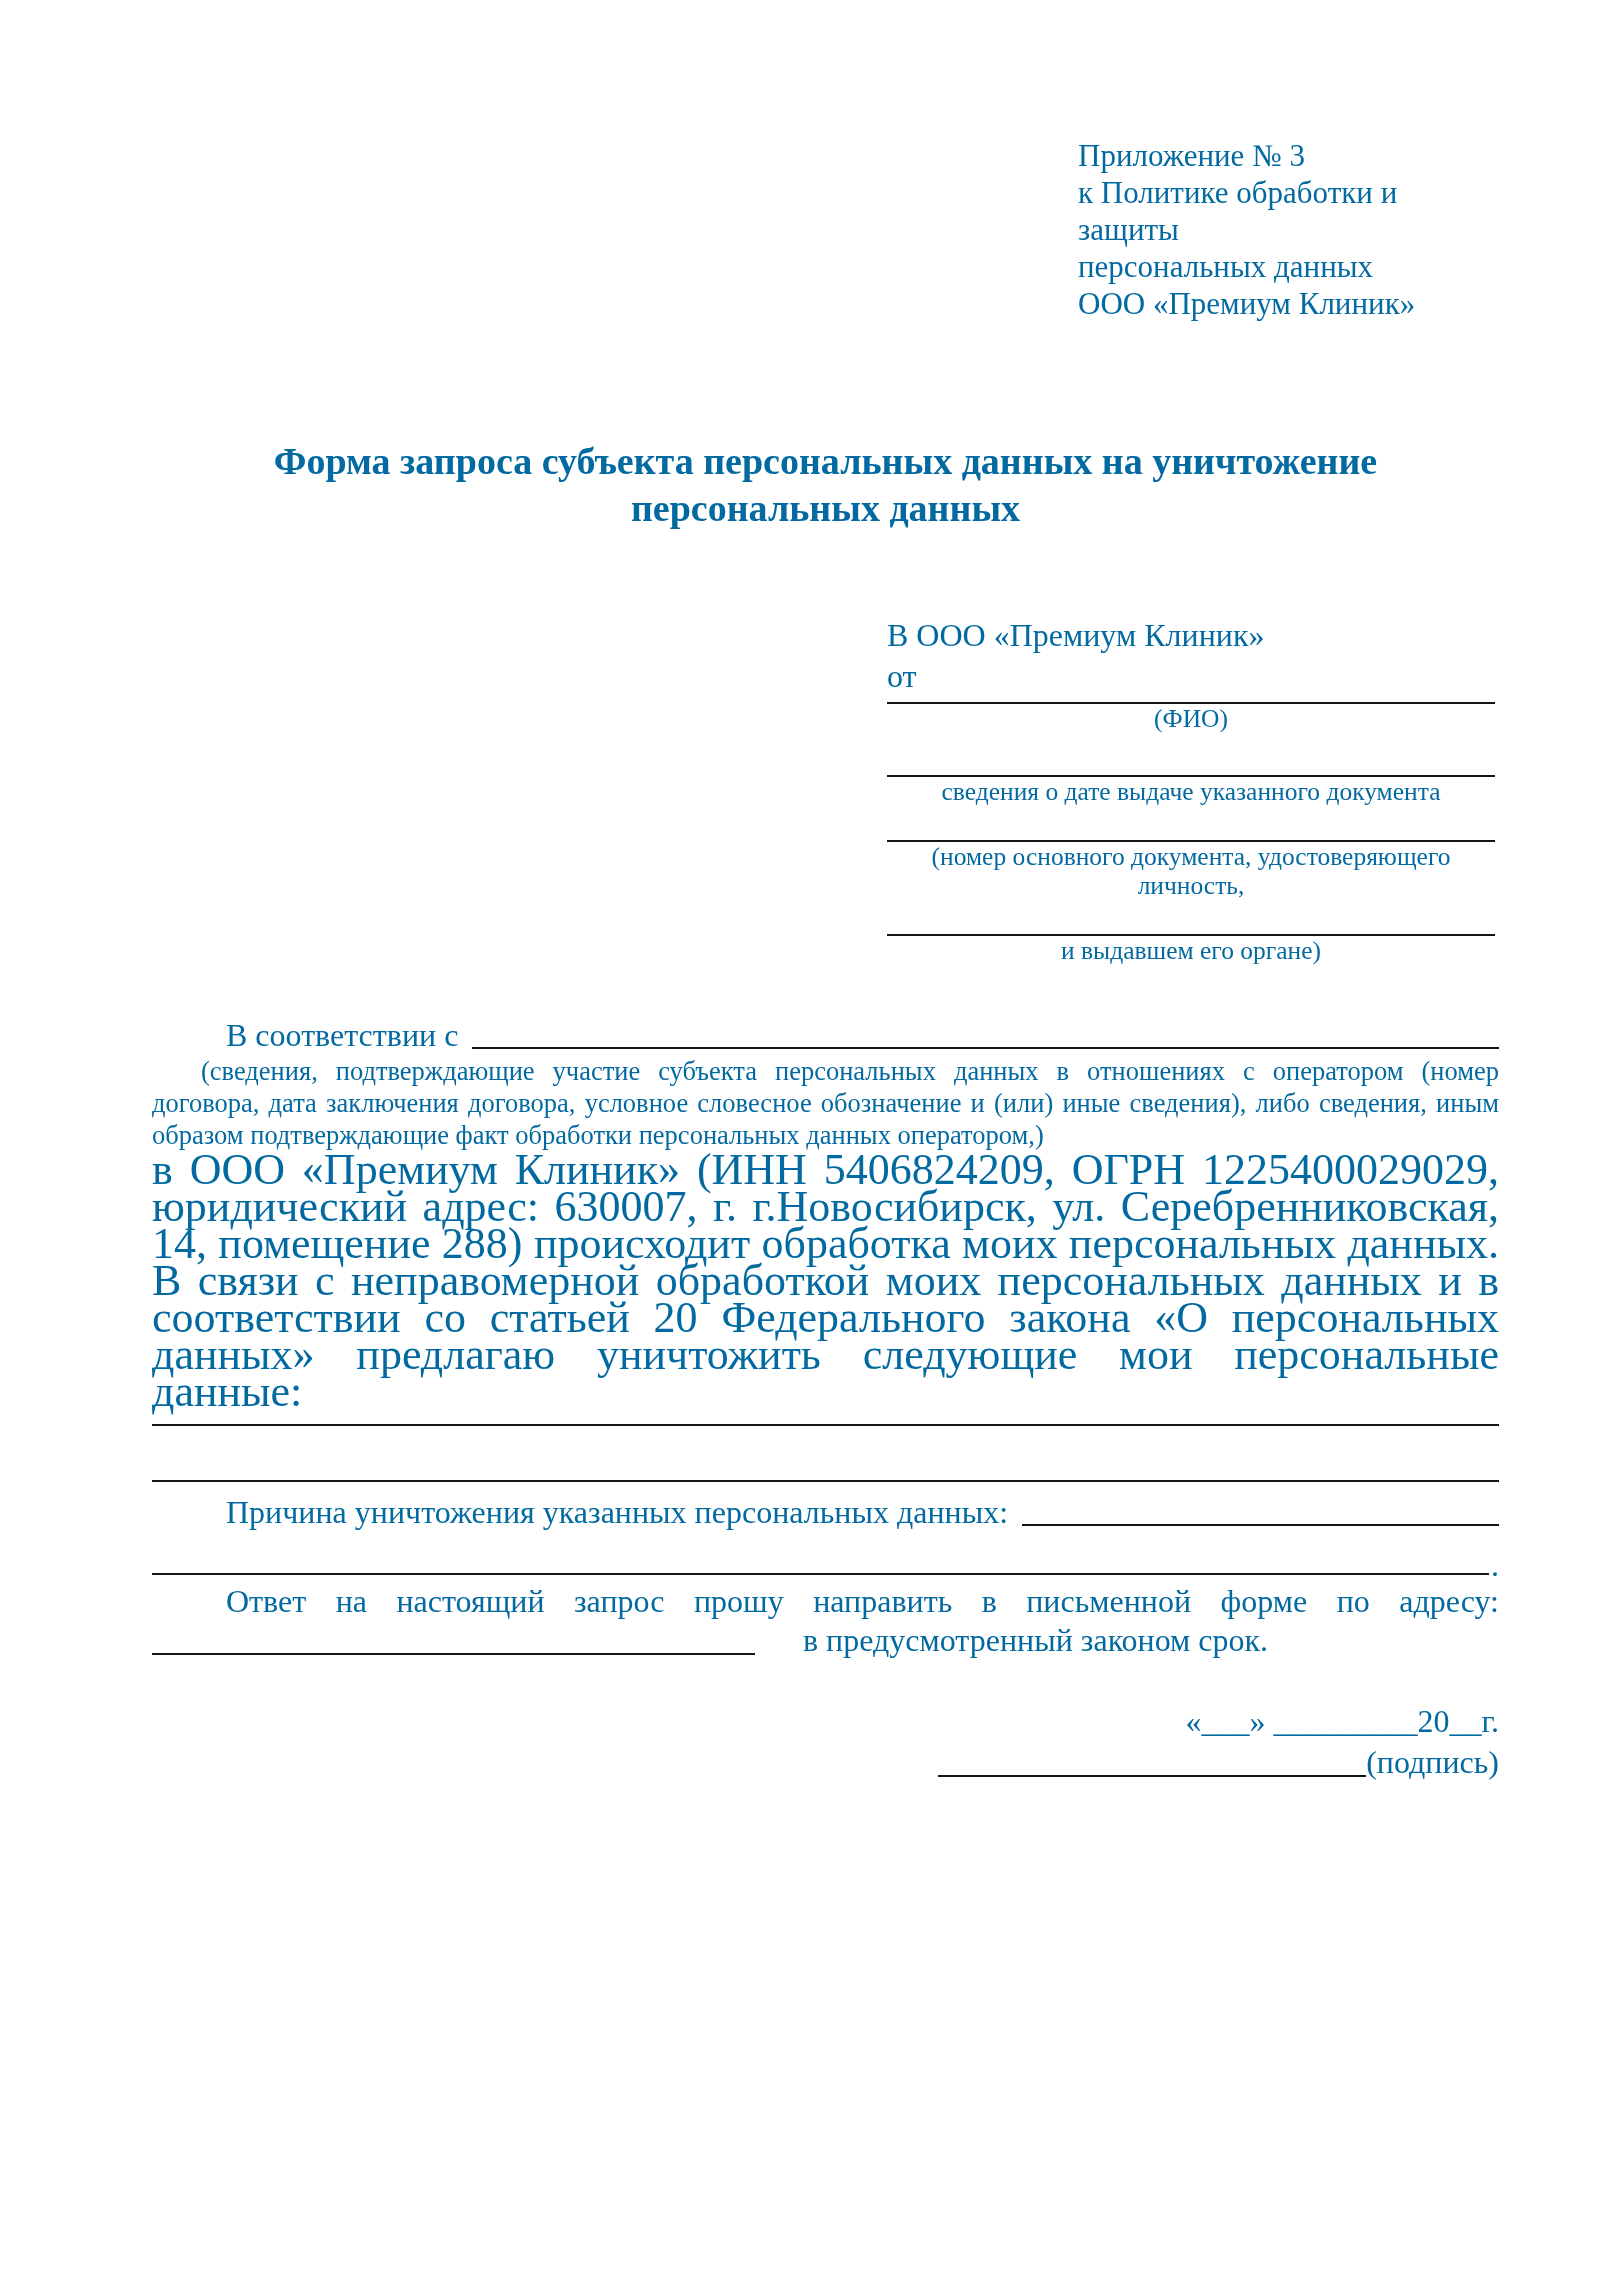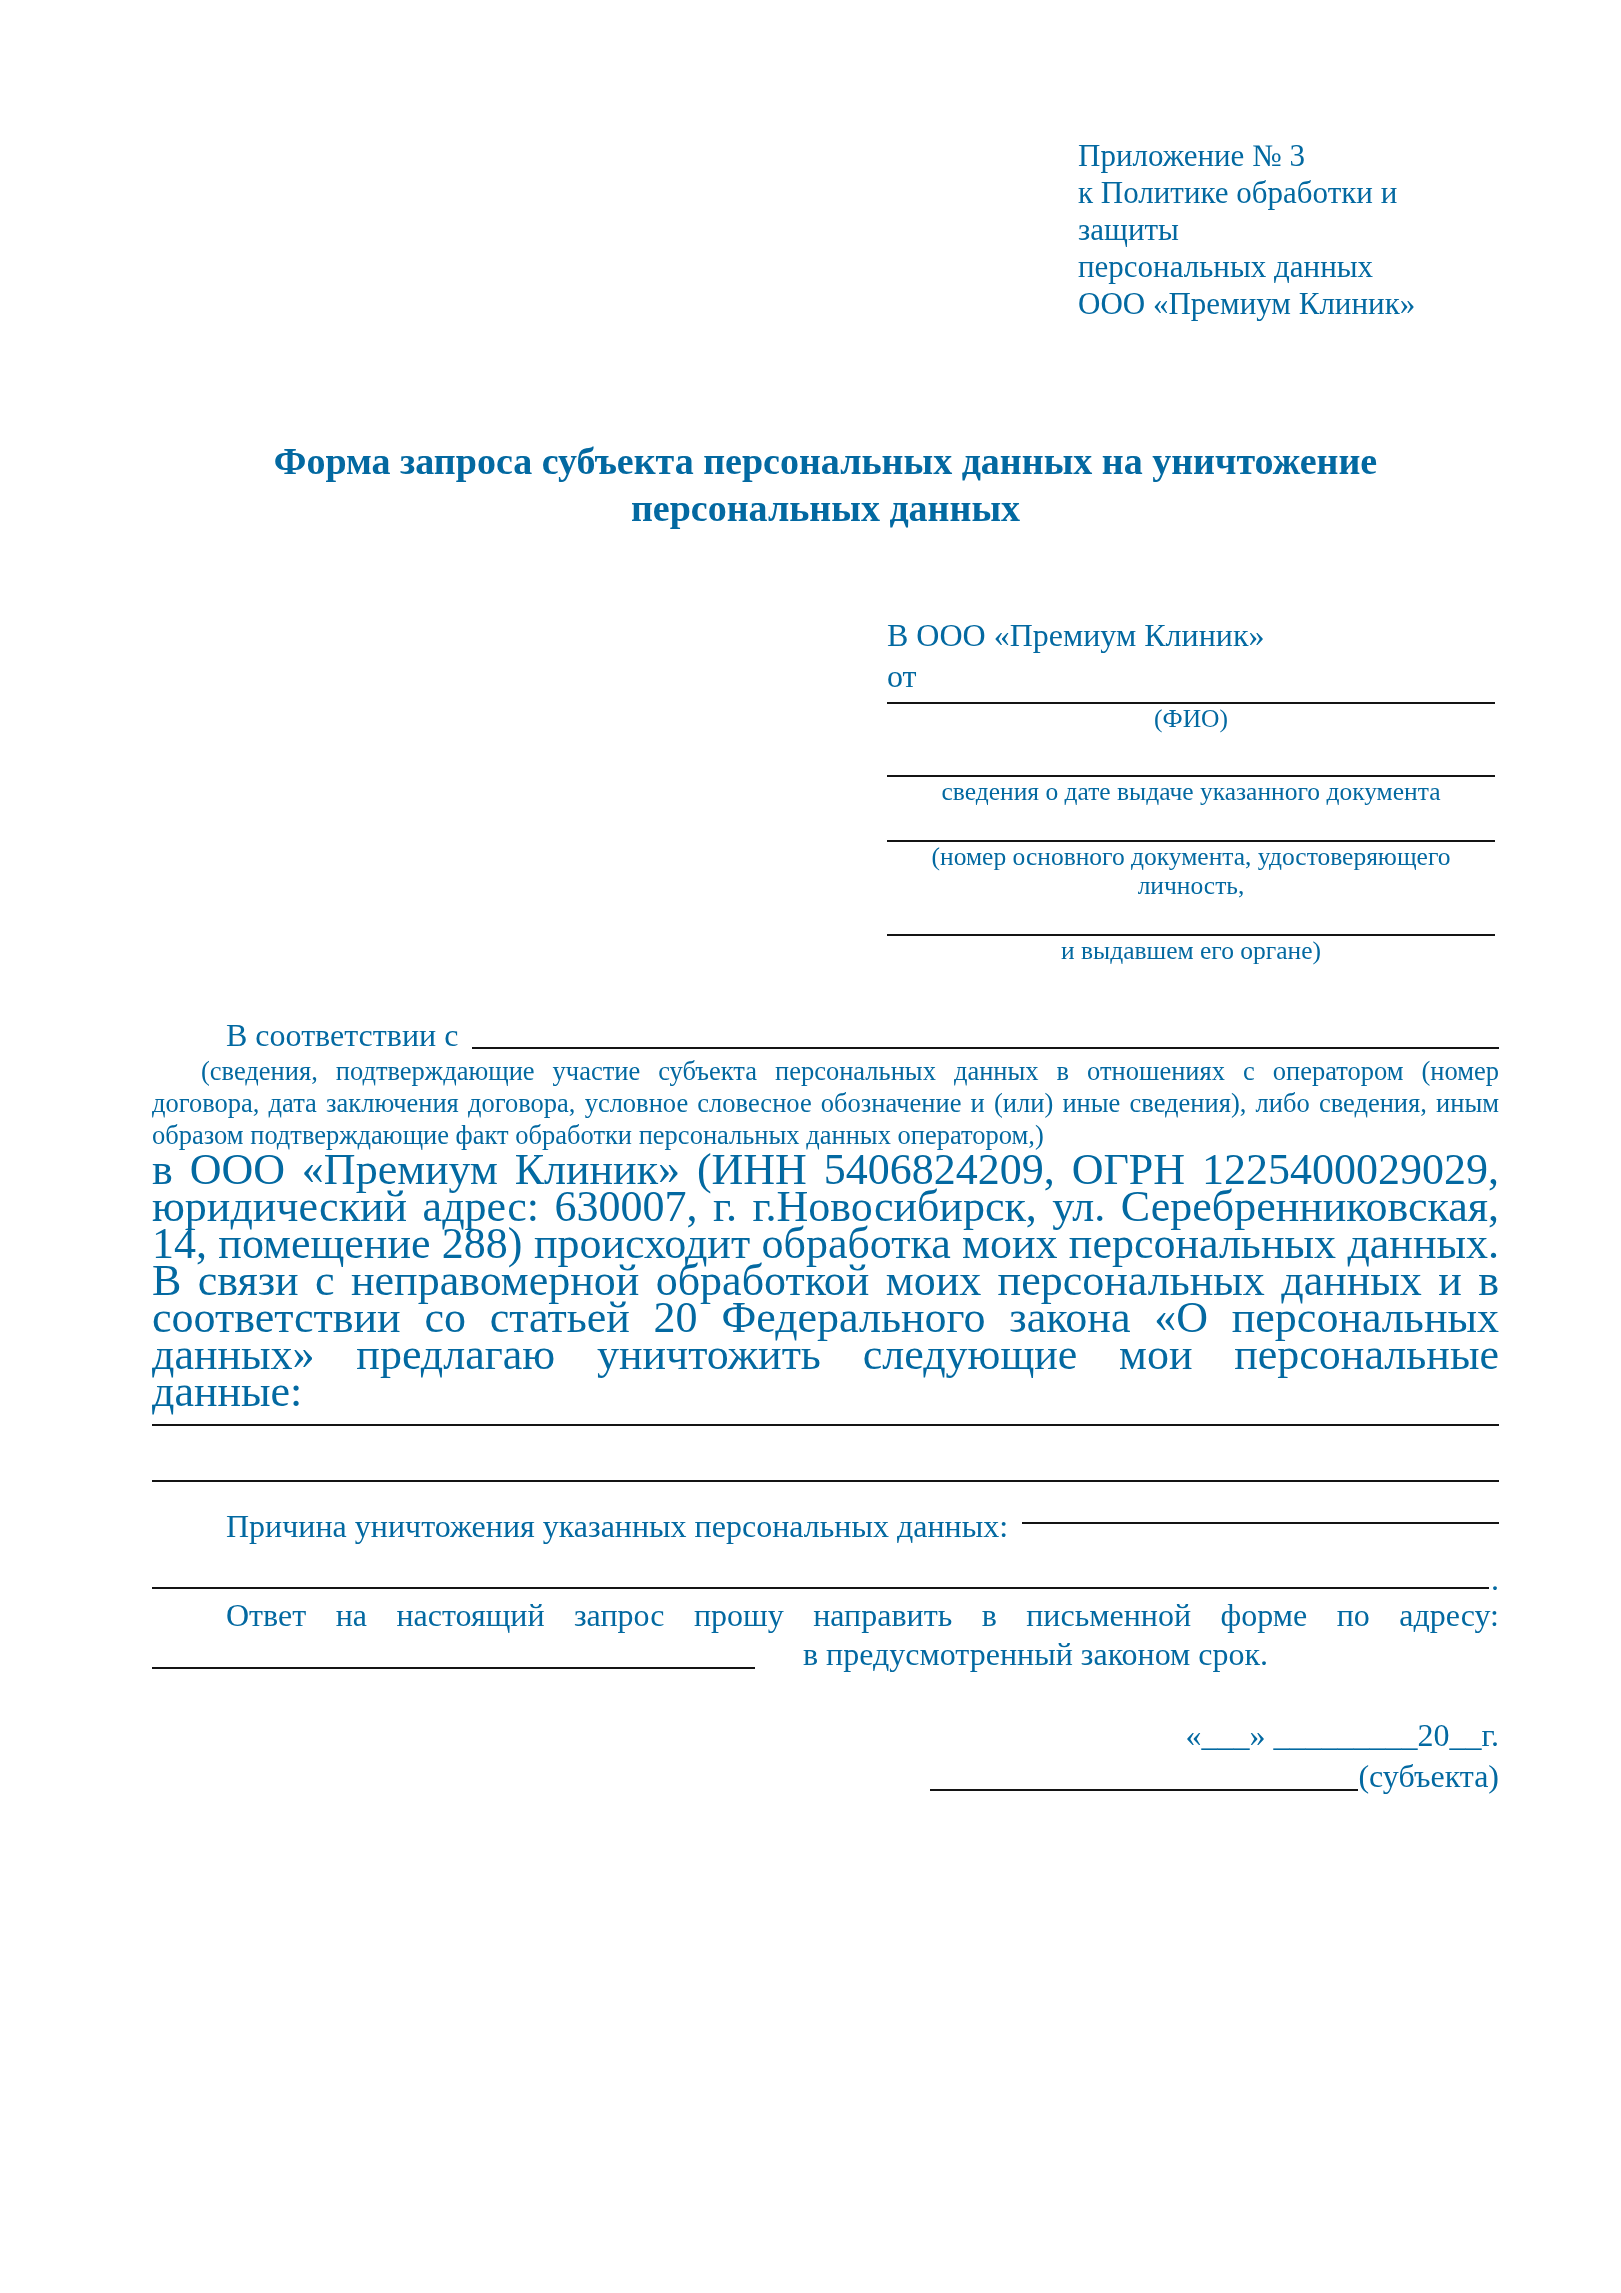--- a/index.html
+++ b/index.html
@@ -78,23 +78,23 @@
   .main-para {
     font-size: 44px;
     line-height: 37px;
     text-align: justify;
   }
   .rule-1 { margin-top: 13.7px; }
   .rule-2 { margin-top: 54px; }
 
   .reason-line {
     display: flex;
-    align-items: center;
-    line-height: 39px;
-    margin-top: 25px;
+    align-items: flex-end;
+    line-height: 39px;
+    margin-top: 11px;
   }
   .reason-line .prefix { margin-left: 74px; white-space: nowrap; }
 
   .rule-period {
     display: flex;
     align-items: flex-end;
     margin-top: 25.5px;
   }
   .rule-period .fill-rule { margin-left: 0; margin-bottom: 0; }
   .rule-period .terminator { line-height: 17.6px; padding-left: 2px; }
@@ -201,18 +201,18 @@
   <div class="response-para">Ответ на настоящий запрос прошу направить в письменной форме по адресу:</div>
   <div class="response-line2">
     <span class="address-blank"></span>
     <span>в предусмотренный законом срок.</span>
   </div>
 
   <div class="footer-row">
     <span>«___» _________20__г.</span>
     <span class="signature-group">
       <span class="signature-blank"></span>
-      <span>(субъекта)</span>
+      <span>(подпись)</span>
     </span>
   </div>
 
 </div>
 
 
 </body></html>

